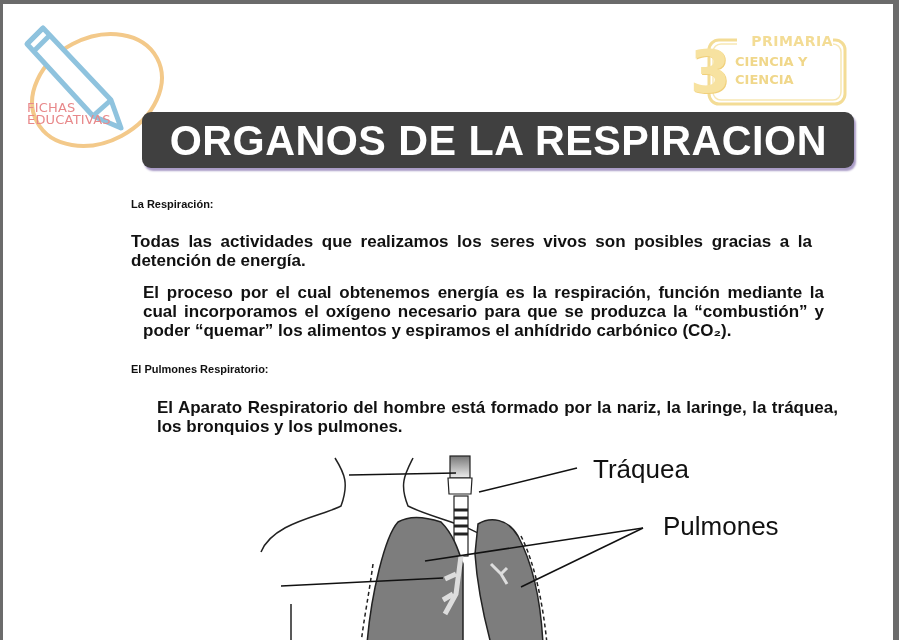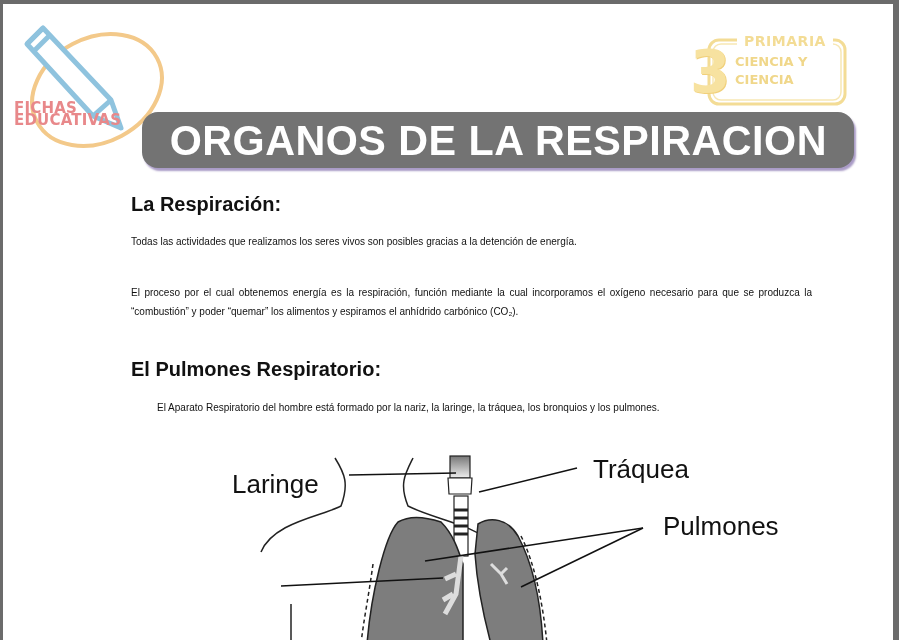--- a/index.html
+++ b/index.html
@@ -8,62 +8,62 @@
     background: #6b6b6b;
     font-family: "Liberation Sans", sans-serif;
     position: relative;
   }
   .page {
     position: absolute; left: 3px; top: 4px; width: 890px; height: 640px;
     background: #ffffff; overflow: hidden;
   }
   .logo { position: absolute; left: 14px; top: 14px; width: 150px; height: 132px; }
   .logo-text {
-    position: absolute; left: 11px; top: 98px; color: #e8888a;
-    font-family: "DejaVu Sans", sans-serif; font-weight: bold; font-size: 15px;
+    position: absolute; left: 24px; top: 98px; color: #e8888a;
+    font-family: "DejaVu Sans", sans-serif; font-weight: normal; font-size: 13px;
     line-height: 12px; letter-spacing: 0.2px;
   }
   .grade-badge { position: absolute; left: 686px; top: 30px; width: 162px; height: 74px; }
   .grade-num {
     position: absolute; left: 687px; top: 38px; font-size: 58px; font-weight: bold;
     color: #f7e2a0; font-family: "DejaVu Sans", sans-serif; line-height: 60px;
     text-shadow: 1px 1px 0 #f1d07a;
   }
   .grade-level {
-    position: absolute; left: 734px; top: 29px; width: 96px; text-align: center;
+    position: absolute; left: 734px; top: 29px; width: 96px; text-align: right;
     color: #f3dc95; font-weight: bold; font-size: 14px; letter-spacing: 0.5px;
     background: #fff; font-family: "DejaVu Sans", sans-serif;
   }
   .grade-subject {
     position: absolute; left: 732px; top: 49px; width: 100px; 
     color: #f0d78a; font-weight: bold; font-size: 13px; line-height: 18px;
     font-family: "DejaVu Sans", sans-serif;
   }
   .title-banner {
     position: absolute; left: 139px; top: 108px; width: 712px; height: 56px;
-    background: #737373; border-radius: 16px;
+    background: #404040; border-radius: 9px;
     box-shadow: 2px 3px 2px #a99bc6;
     display: flex; align-items: center; justify-content: center;
   }
   .title-text {
     color: #fff; font-weight: bold; font-size: 43px; letter-spacing: 0.5px;
     font-family: "Liberation Sans", sans-serif;
     transform: scaleX(0.96);
   }
   .content {
     position: absolute; left: 128px; top: 188px; width: 681px;
     font-family: "Liberation Sans", sans-serif; color: #111;
   }
-  .heading { font-weight: bold; font-size: 20px; margin: 0; line-height: 20px; }
+  .heading { font-weight: bold; font-size: 11px; margin: 0; line-height: 20px; }
   .para {
-    font-size: 10px; line-height: 19px; text-align: justify; margin: 0;
+    font-size: 17px; line-height: 19px; text-align: justify; margin: 0; font-weight: bold;
   }
   .h1 { position: absolute; top: 2px; }
   .p1 { position: absolute; top: 40px; width: 681px; }
-  .p2 { position: absolute; top: 91px; width: 681px; }
+  .p2 { position: absolute; top: 91px; width: 681px; margin-left: 12px; }
   .h2 { position: absolute; top: 167px; }
   .p3 { position: absolute; top: 206px; width: 681px; margin-left: 26px; }
   .diagram { position: absolute; left: 120px; top: 440px; width: 700px; height: 200px; }
   .label {
     position: absolute; font-family: "Liberation Sans", sans-serif; color: #111;
     font-size: 26px; line-height: 28px;
   }
 </style>
 </head>
 <body>
@@ -143,18 +143,17 @@
       <path d="M368 120 L378 130 L384 124 M378 130 L384 140" fill="none" stroke="#ddd" stroke-width="3"></path>
 
       <g stroke="#111" stroke-width="1.5">
         <line x1="226" y1="31" x2="333" y2="29"></line>
         <line x1="454" y1="24" x2="356" y2="48"></line>
         <line x1="520" y1="84" x2="302" y2="117"></line>
         <line x1="520" y1="84" x2="398" y2="143"></line>
         <line x1="158" y1="142" x2="320" y2="134"></line>
       </g>
     </svg>
-    <div class="label" style="left:109px; top:26px;">Laringe</div>
     <div class="label" style="left:470px; top:11px;">Tráquea</div>
     <div class="label" style="left:540px; top:68px;">Pulmones</div>
   </div>
 
 </div>
 
 </body></html>

